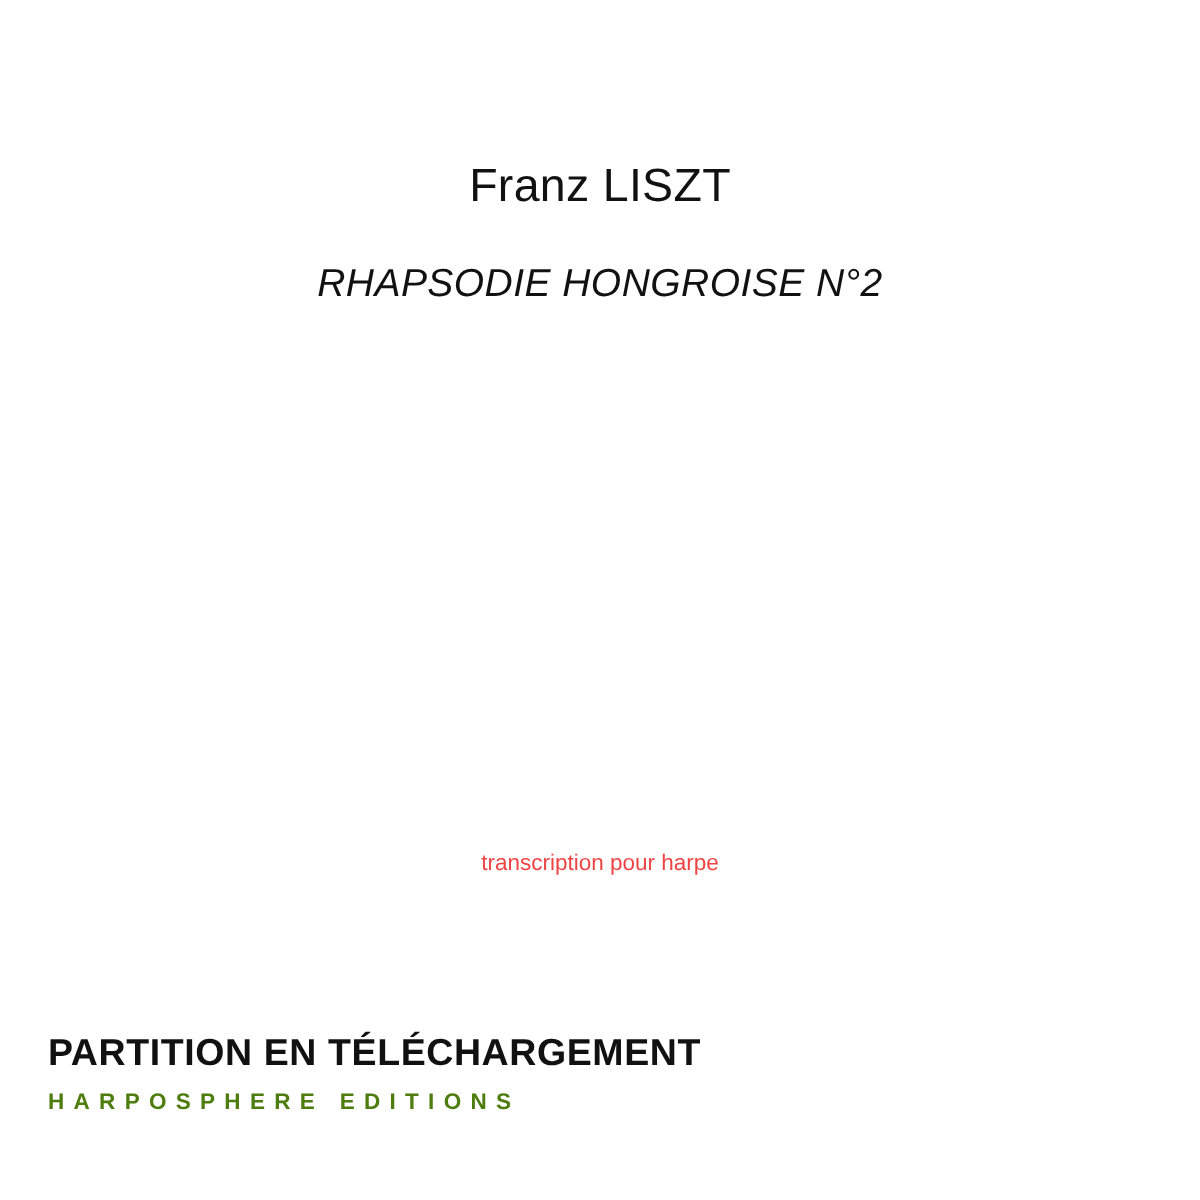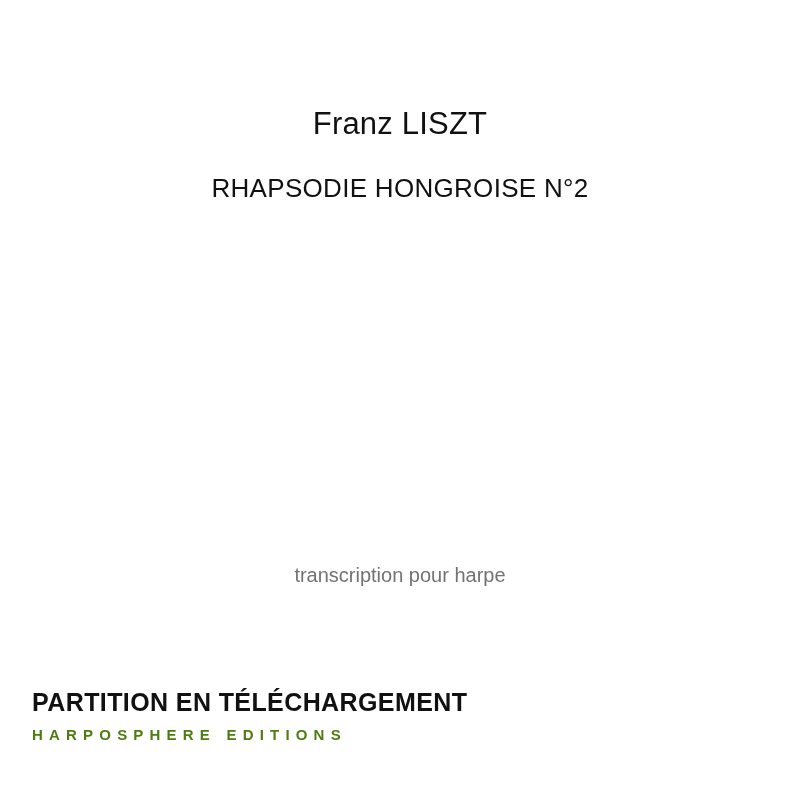--- a/index.html
+++ b/index.html
@@ -34,33 +34,34 @@
   .work-title {
     position: absolute;
     top: 173px;
     left: 0;
     width: 800px;
     text-align: center;
     font-size: 26px;
     font-weight: 400;
     letter-spacing: 0.3px;
     color: #111111;
+    font-style: italic;
   }
   .credits {
     position: absolute;
     top: 565px;
     left: 0;
     width: 800px;
     text-align: center;
   }
   .credits-line {
-    font-size: 20px;
+    font-size: 15px;
     font-weight: 400;
     line-height: 21px;
-    color: #737373;
+    color: #ef4444;
   }
   .footer {
     position: absolute;
     top: 688px;
     left: 0;
     width: 800px;
     text-align: left;
     margin-left: 32px;
   }
   .footer-main {

